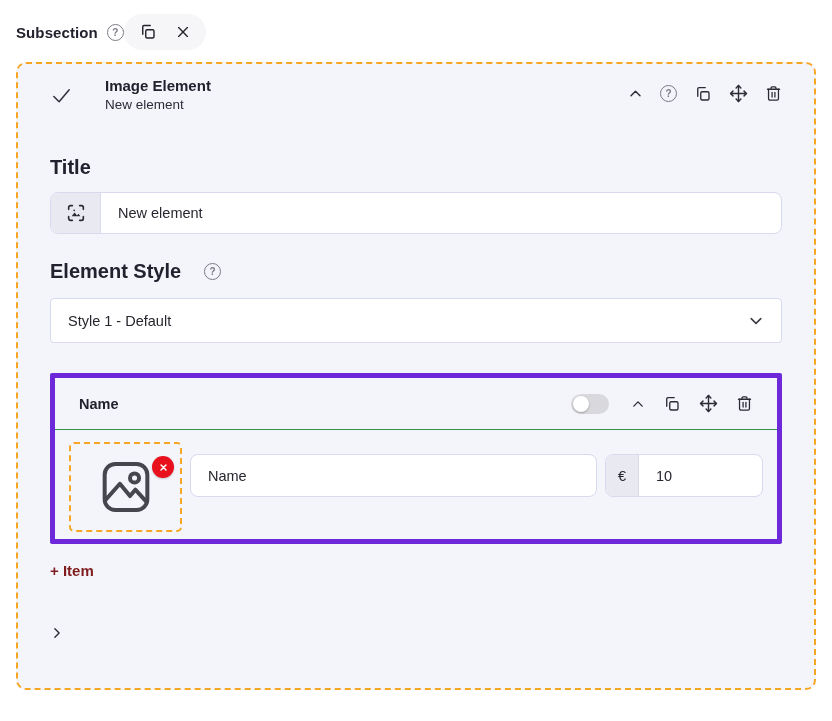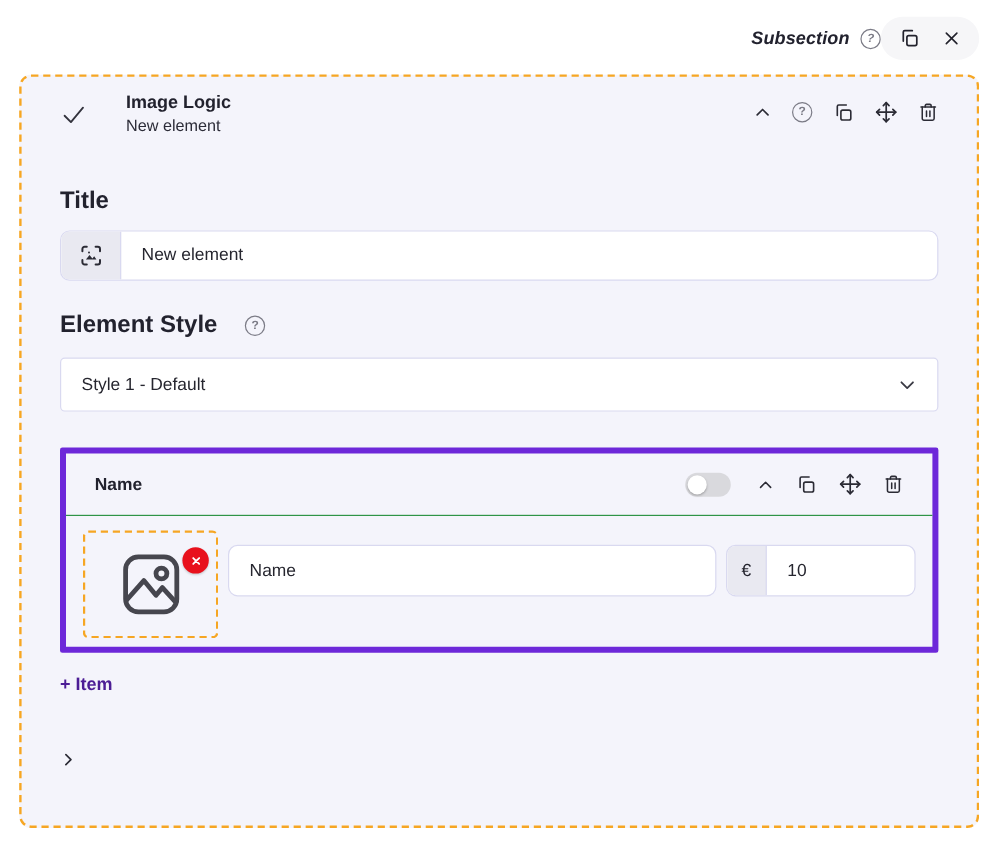--- a/index.html
+++ b/index.html
@@ -1,20 +1,20 @@
 <!DOCTYPE html>
 <html><head>
 <meta charset="utf-8">
 <style>
   * { margin:0; padding:0; box-sizing:border-box; }
   html,body { width:832px; height:721px; background:#ffffff; overflow:hidden;
     font-family:"Liberation Sans", sans-serif; color:#22222e; }
 
   
-  .topbar { display:flex; align-items:center; justify-content:flex-end; padding:14px 16px 10px;font-style:italic; }
+  .topbar { display:flex; align-items:center; justify-content:flex-start; padding:14px 16px 10px; }
   .topbar-left { display:flex; align-items:center; gap:9px; }
   .topbar-title { font-size:15px; font-weight:bold; letter-spacing:.1px; }
   .qmark { width:17px; height:17px; border:1.4px solid #7b7b86; border-radius:50%;
     display:flex; align-items:center; justify-content:center; font-size:10px; color:#7b7b86;
     font-weight:bold; flex:0 0 auto; }
   .topbar-pill { background:#f6f6f8; border-radius:999px; padding:9px 15px; display:flex;
     align-items:center; gap:18px; color:#23232d; }
   .ic { display:block; }
 
   
@@ -64,21 +64,21 @@
   .remove-badge { position:absolute; top:12px; right:6px; width:22px; height:22px; border-radius:50%;
     background:#e8101c; color:#fff; border:none; cursor:pointer; display:flex; align-items:center;
     justify-content:center; font-size:10px; font-weight:bold; box-shadow:0 1px 2px rgba(0,0,0,.2); }
   .item-name-wrap { flex:1; margin-left:8px; margin-top:12px; height:43px; border:1px solid #d9d9f0;
     border-radius:8px; background:#fff; display:flex; }
   .price-group { width:158px; flex:0 0 auto; margin-left:8px; margin-top:12px; height:43px;
     border:1px solid #d9d9f0; border-radius:8px; background:#fff; display:flex; overflow:hidden; }
   .price-addon { width:33px; background:#e9e9f1; border-right:1px solid #d9d9f0; display:flex;
     align-items:center; justify-content:center; font-size:14.5px; color:#23232d; flex:0 0 auto; }
 
-  .add-item { margin-top:18px; display:inline-block; color:#4c1d95; font-size:15px;
+  .add-item { margin-top:18px; display:inline-block; color:#7f1d1d; font-size:15px;
     font-weight:bold; cursor:pointer; background:none; border:none; font-family:inherit; }
 
   .collapse-row { display:flex; align-items:center; gap:11px; font-size:15.5px; font-weight:bold;
     cursor:pointer; color:#22222e; }
   .advanced-row { margin-top:46px; }
   .conditional-row { margin-top:26px; }
   .collapse-row .chev { color:#2b2b35; flex:0 0 auto; }
 </style>
 </head>
 <body>
@@ -106,21 +106,21 @@
 <div class="card">
 
   
   <div class="card-header">
     <span class="check-wrap">
       <svg class="ic" width="23" height="23" viewBox="0 0 24 24" fill="none" stroke="currentColor" stroke-width="1.6" stroke-linecap="round" stroke-linejoin="round">
           <polyline points="4 13 9.5 18.5 20 6"></polyline>
         </svg>
     </span>
     <div class="hdr-titles">
-      <div class="hdr-title">Image Logic</div>
+      <div class="hdr-title">Image Element</div>
       <div class="hdr-sub">New element</div>
     </div>
     <div class="hdr-actions">
       <button class="iconbtn">
         <svg class="ic" width="15" height="15" viewBox="0 0 20 20" fill="none" stroke="currentColor" stroke-width="1.9" stroke-linecap="round" stroke-linejoin="round">
             <polyline points="4 13 10 7 16 13"></polyline>
           </svg>
       </button>
       <button class="iconbtn">
         <span class="qmark">?</span>

